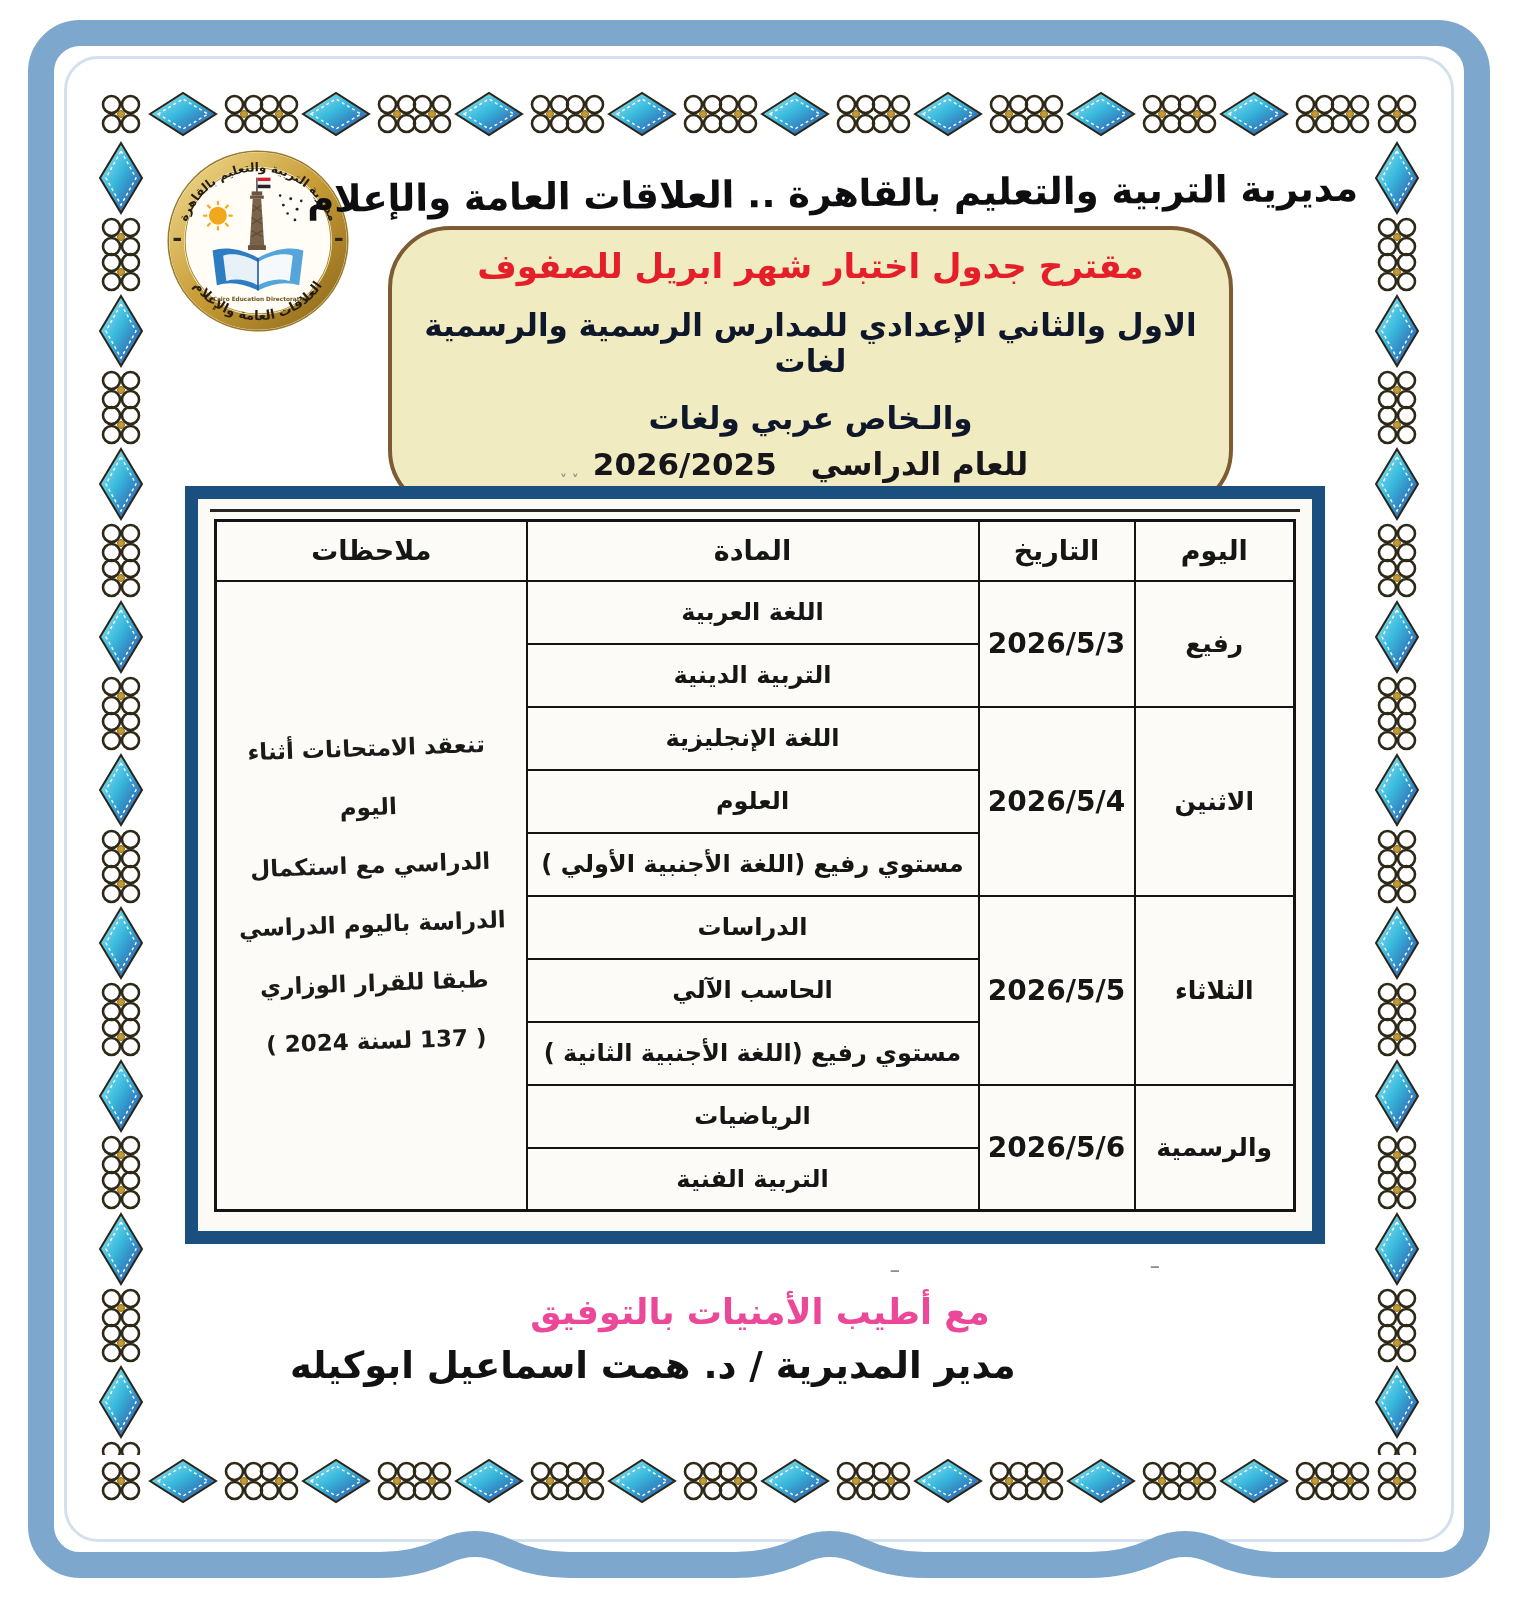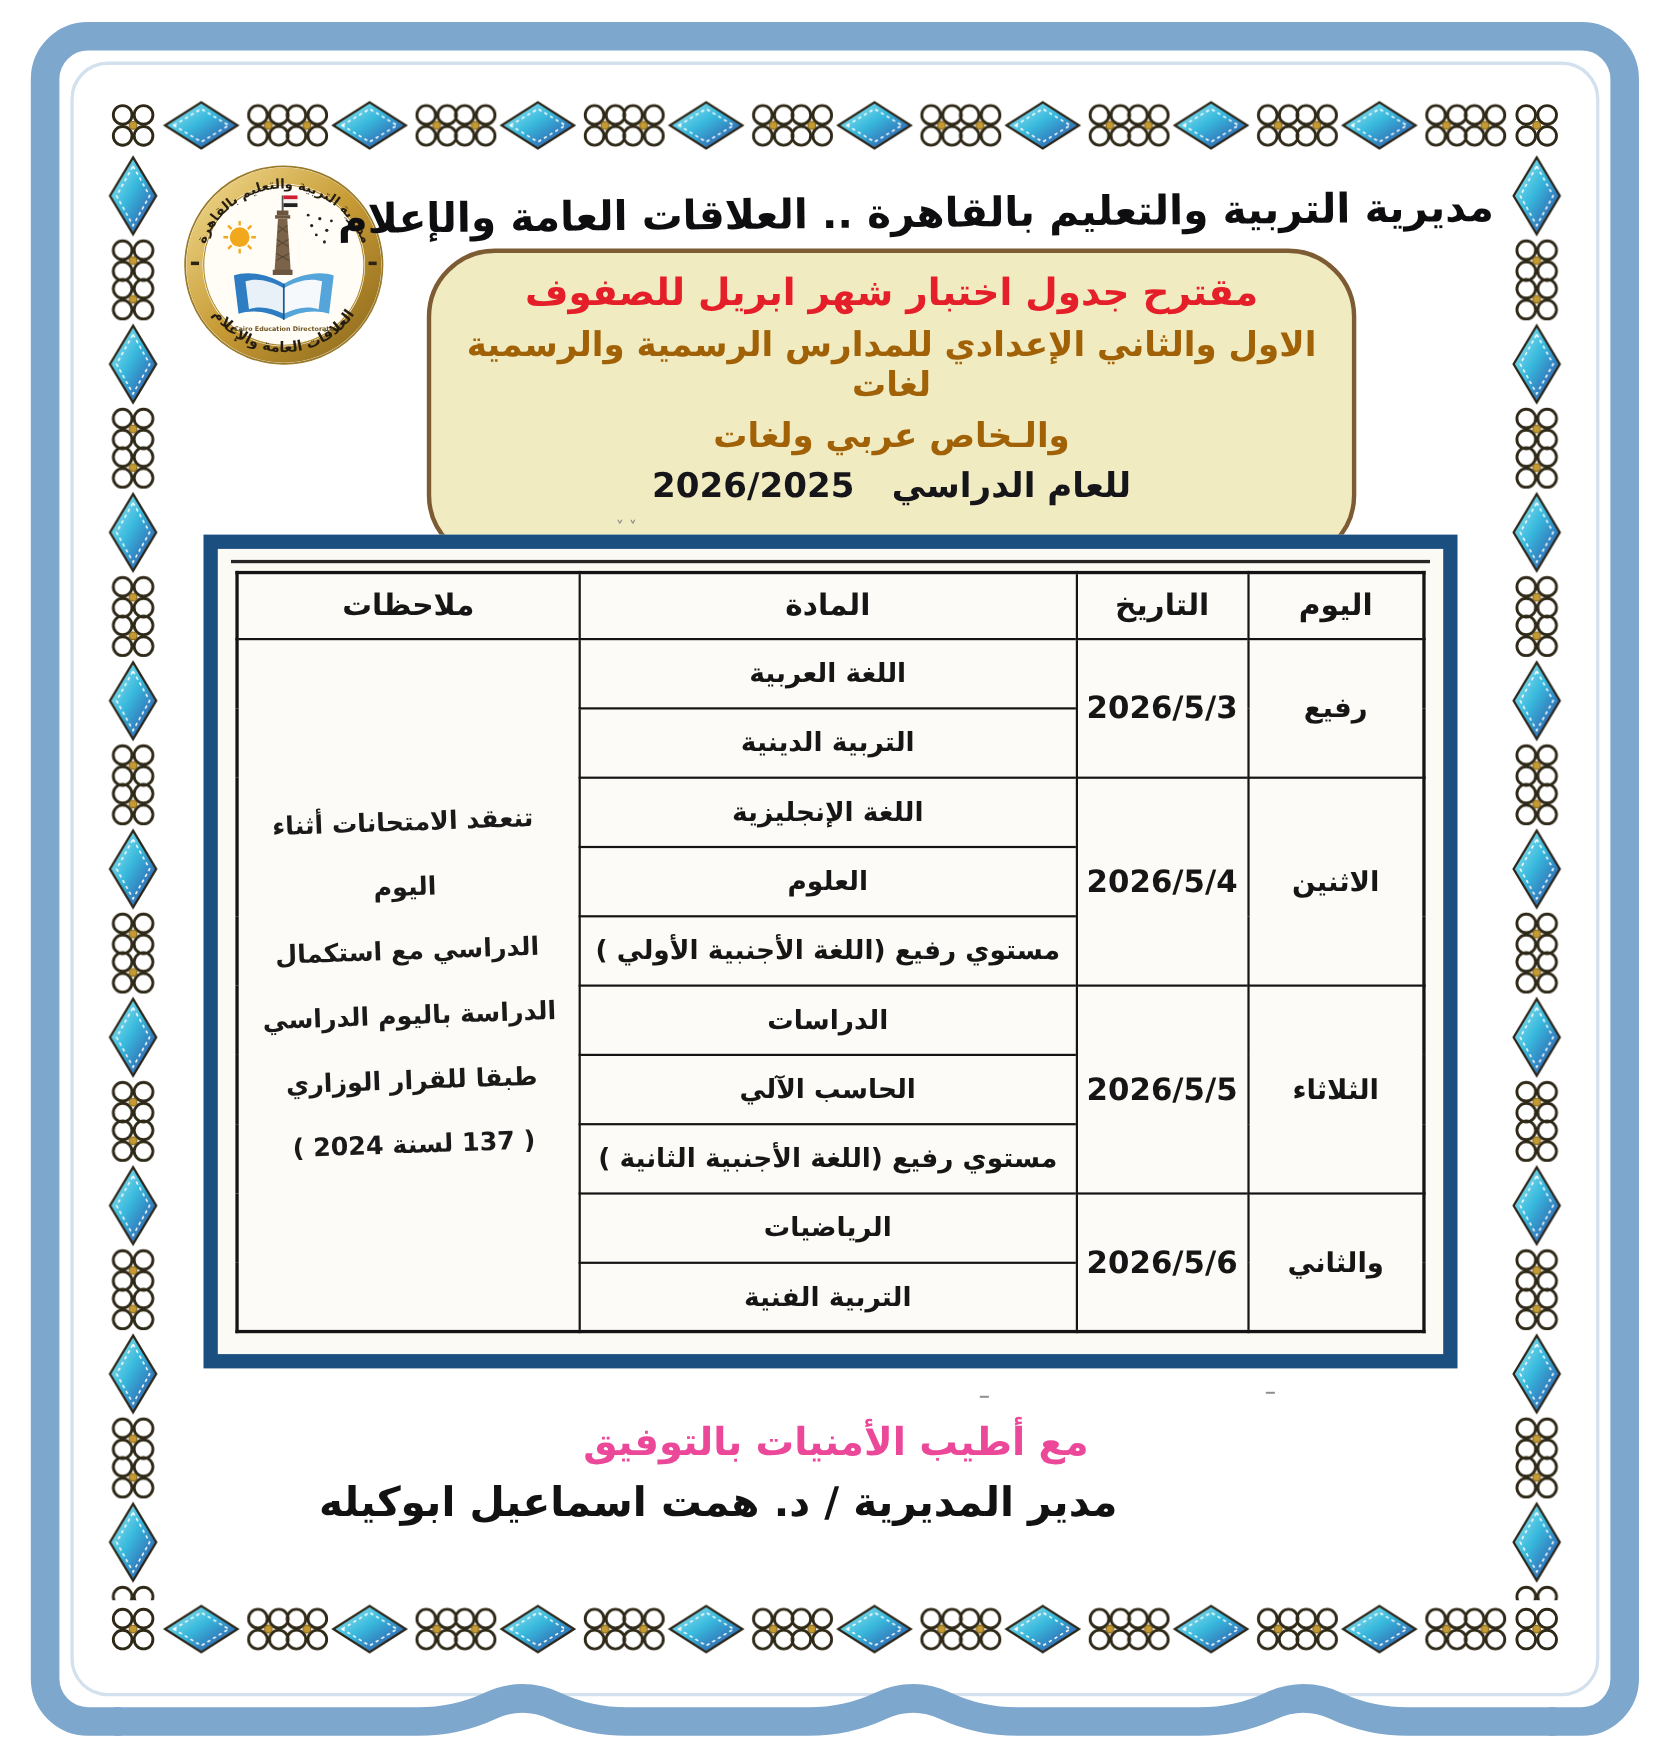--- a/index.html
+++ b/index.html
@@ -32,21 +32,21 @@
     line-height:84px;letter-spacing:-1px;white-space:nowrap;
     transform:rotate(-0.6deg);
   }
   
   .announce{
     position:absolute;left:388px;top:226px;width:845px;height:286px;
     background:#f1ebc1;border:4px solid #7d5b33;border-radius:62px;
     direction:rtl;text-align:center;padding-top:16px;box-sizing:border-box;
   }
   .ann-l1{color:#e41f2a;font-size:34px;font-weight:900;}
-  .ann-l2,.ann-l3{color:#a16207;font-size:31px;font-weight:900;margin-top:10px;}
+  .ann-l2,.ann-l3{color:#0f172a;font-size:31px;font-weight:900;margin-top:21px;}
   .ann-l4{color:#15151a;font-size:31px;font-weight:900;margin-top:10px;
           display:flex;justify-content:center;gap:34px;direction:rtl;}
   .ann-l4 .year{direction:ltr;unicode-bidi:isolate;}
   
   .table-frame{
     position:absolute;left:185px;top:486px;width:1140px;height:758px;
     border:13px solid #1b4f80;background:#fbfaf5;box-sizing:border-box;
     padding:10px 16px 14px 16px;
   }
   .top-rule{border-top:3px solid #262626;margin:0 -4px 7px -4px;}
@@ -271,21 +271,21 @@
             <td class="date-cell" rowspan="3">2026/5/5</td>
             <td class="subject-cell">الدراسات</td>
           </tr>
           <tr>
             <td class="subject-cell">الحاسب الآلي</td>
           </tr>
           <tr>
             <td class="subject-cell">مستوي رفيع (اللغة الأجنبية الثانية )</td>
           </tr>
           <tr>
-            <td class="day-cell" rowspan="2">والثاني</td>
+            <td class="day-cell" rowspan="2">والرسمية</td>
             <td class="date-cell" rowspan="2">2026/5/6</td>
             <td class="subject-cell">الرياضيات</td>
           </tr>
           <tr>
             <td class="subject-cell">التربية الفنية</td>
           </tr>
         </tbody>
       </table>
   </div>
 

